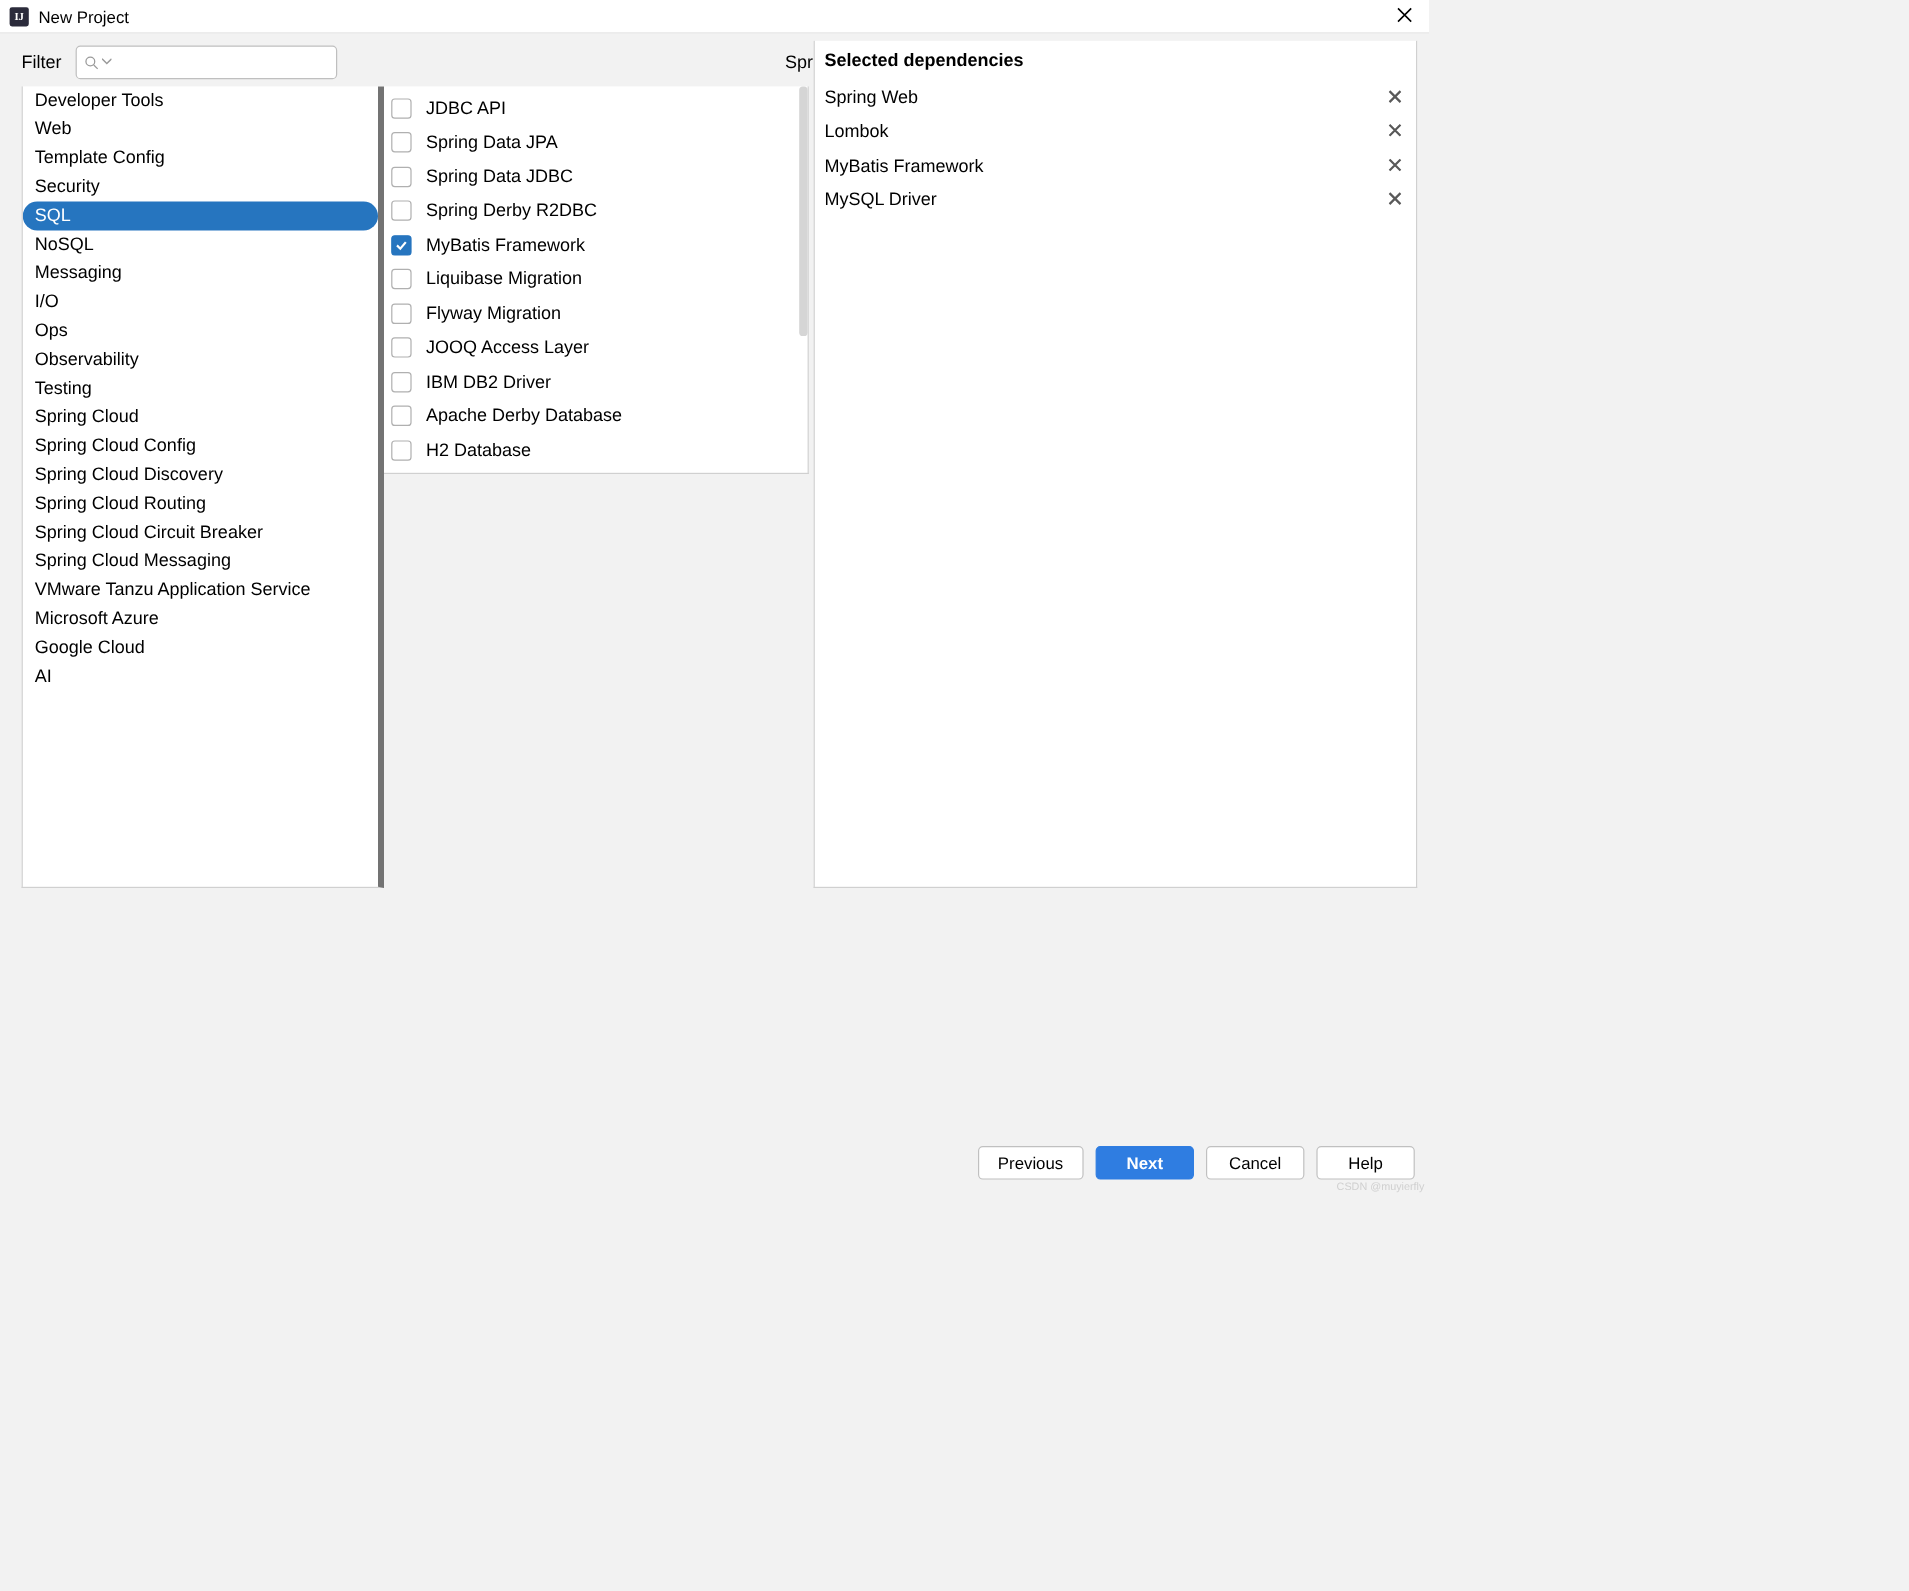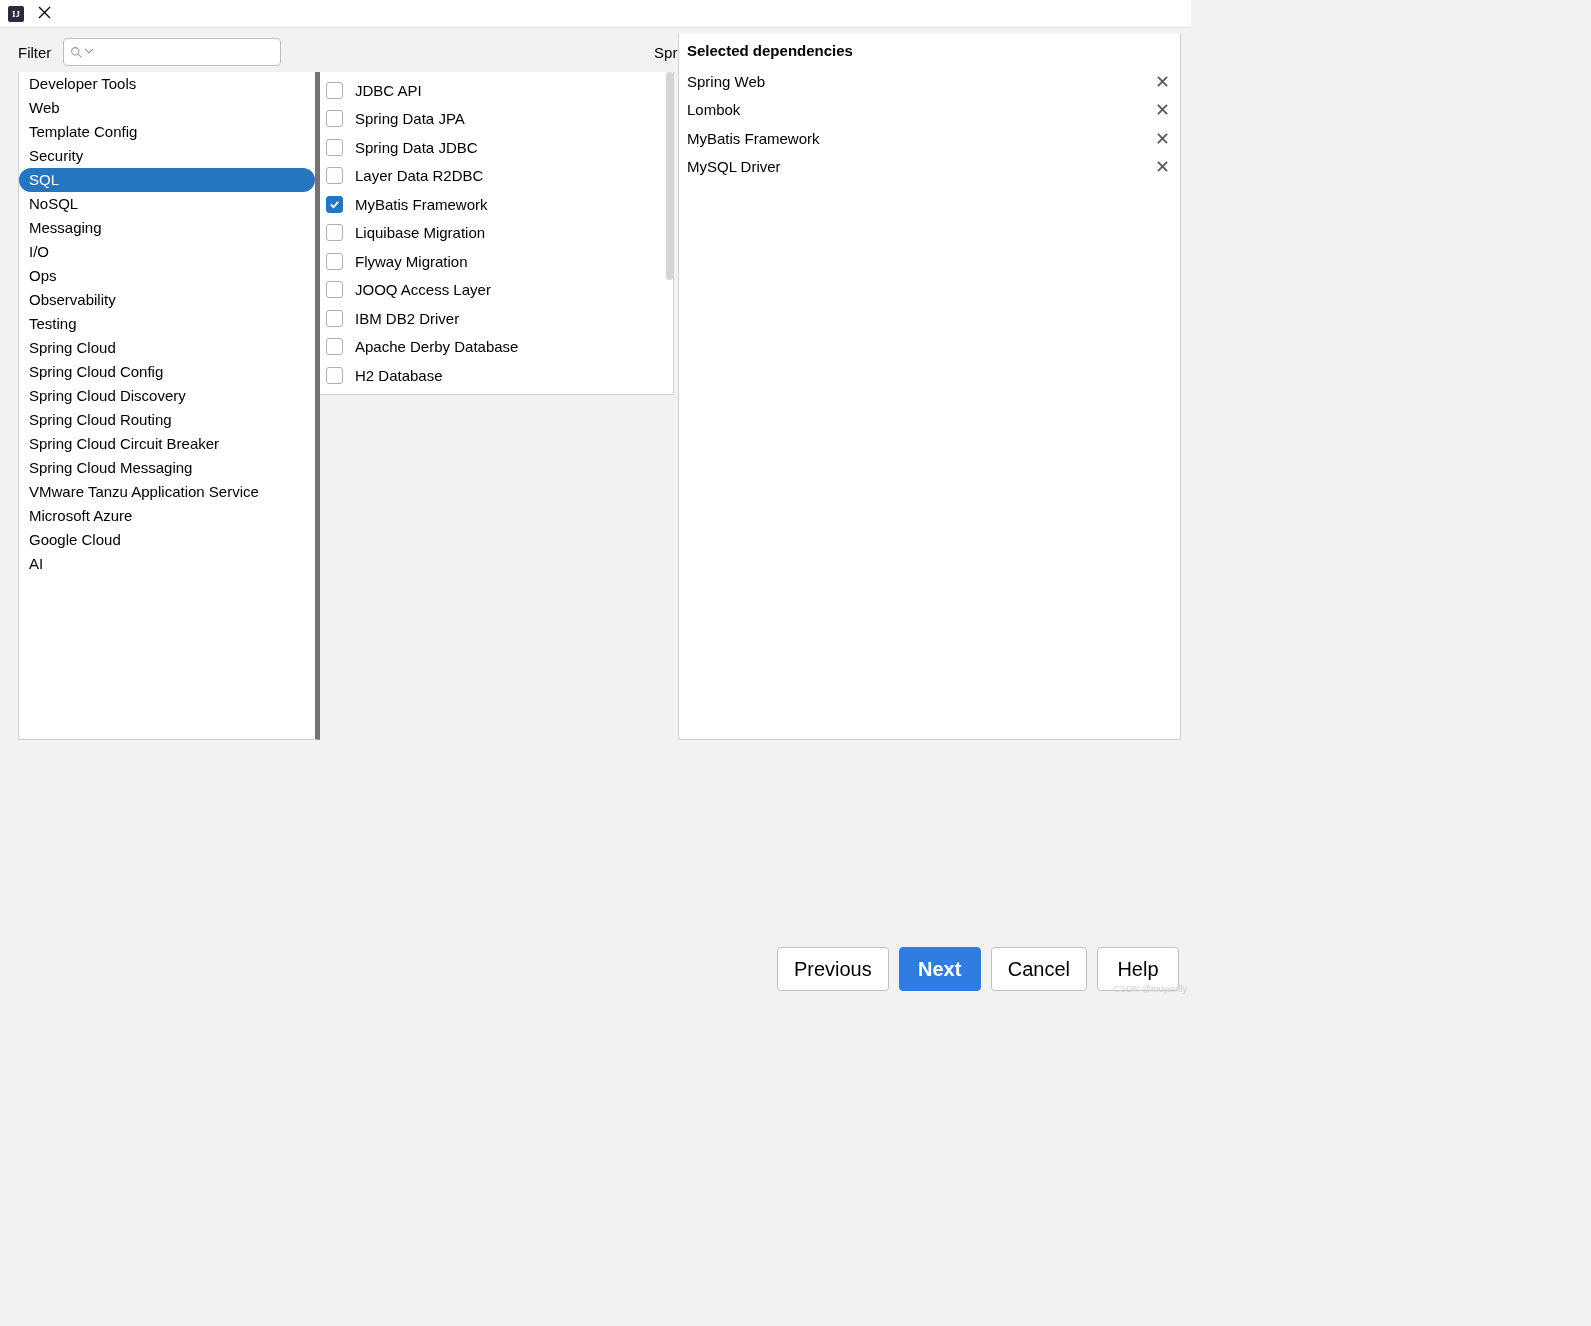--- a/index.html
+++ b/index.html
@@ -201,25 +201,25 @@
       left: 0; right: 0; bottom: 0;
       height: 50px;
       display: flex;
       align-items: center;
       justify-content: flex-end;
       gap: 10px;
       padding: 0 12px;
       background: #f2f2f2;
     }
     .btn {
-      height: 44px;
+      height: 28px;
       min-width: 82px;
       padding: 0 16px;
       border-radius: 4px;
-      font-size: 20px;
+      font-size: 14px;
       border: 1px solid #c0c0c0;
       background: #fff;
       cursor: pointer;
       display: flex;
       align-items: center;
       justify-content: center;
     }
     .btn.primary {
       background: #2f7de1;
       border-color: #2f7de1;
@@ -234,20 +234,21 @@
       pointer-events: none;
     }
   </style>
 </head>
 <body>
 
 <div class="titlebar">
   <div class="app-icon">
     <span class="app-icon-inner">IJ</span>
   </div>
+  <div class="titlebar-title">New Project</div>
   <div class="titlebar-close">
     <svg width="13" height="13" viewBox="0 0 13 13">
         <path d="M1 1 L12 12 M12 1 L1 12" stroke="#000" stroke-width="1.3"></path>
       </svg>
   </div>
 </div>
 
 <div class="topbar">
   <span class="topbar-label">Filter</span>
   <div class="search-wrap">
@@ -308,21 +309,21 @@
         <div class="dep-item">
           <div class="checkbox"></div>
           <span>Spring Data JPA</span>
         </div>
         <div class="dep-item">
           <div class="checkbox"></div>
           <span>Spring Data JDBC</span>
         </div>
         <div class="dep-item">
           <div class="checkbox"></div>
-          <span>Layer Data R2DBC</span>
+          <span>Spring Derby R2DBC</span>
         </div>
         <div class="dep-item">
           <div class="checkbox checked">
             <svg width="11" height="11" viewBox="0 0 12 12">
               <path d="M2 6 L5 9 L10 3" fill="none" stroke="#fff" stroke-width="2"></path>
             </svg>
           </div>
           <span>MyBatis Framework</span>
         </div>
         <div class="dep-item">

